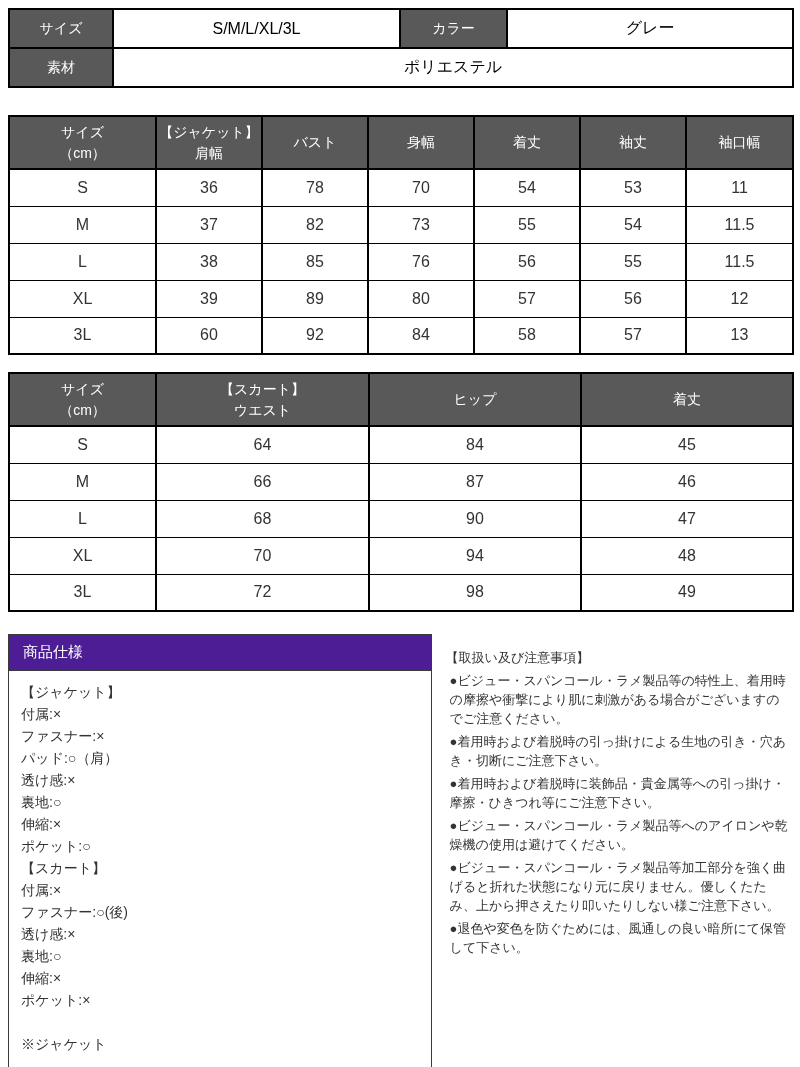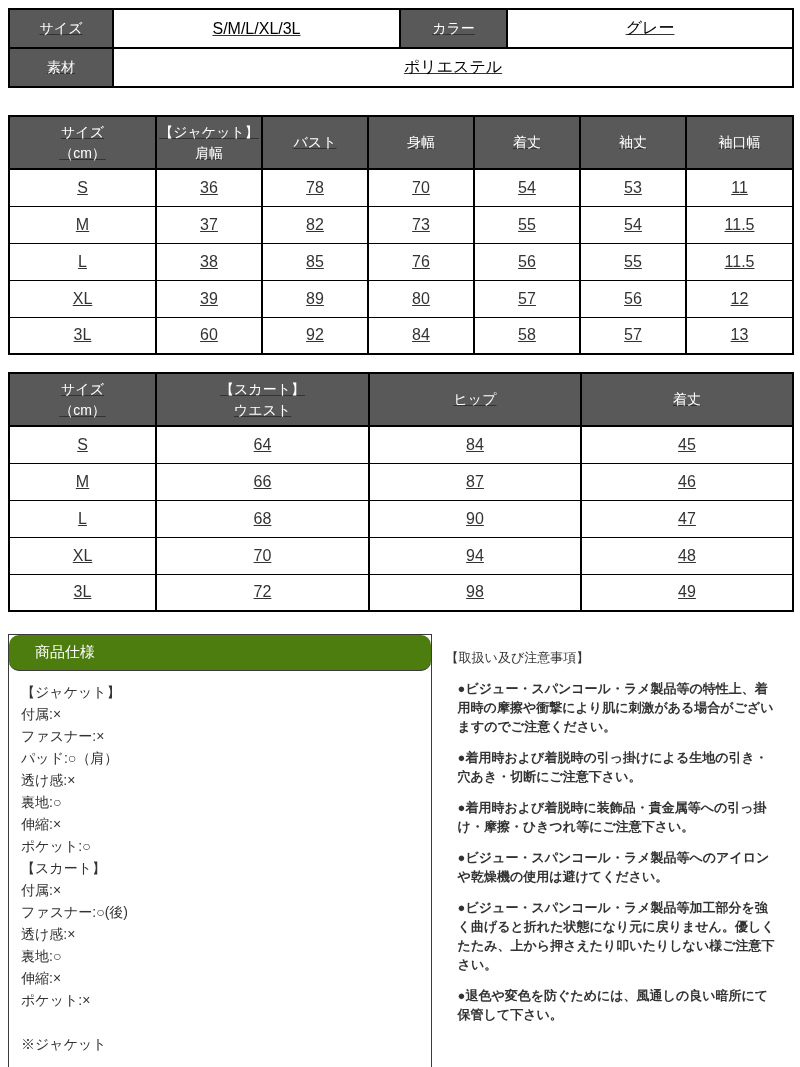--- a/index.html
+++ b/index.html
@@ -6,21 +6,21 @@
   html, body { margin: 0; padding: 0; }
   body {
     width: 800px; height: 1067px;
     background: #ffffff;
     font-family: "Liberation Sans", sans-serif;
     color: #333333;
     overflow: hidden;
   }
   .page { padding: 8px; }
 
-  table { border-collapse: collapse; table-layout: fixed; width: 784px; text-decoration: underline; }
+  table { border-collapse: collapse; table-layout: fixed; width: 784px; }
 
   
   .info-table td {
     border: 2px solid #000;
     height: 39px;
     text-align: center;
     vertical-align: middle;
     font-size: 16px;
     color: #000000;
   }
@@ -53,46 +53,45 @@
     height: 37px;
     font-size: 16px;
     color: #333;
   }
 
   
   .bottom { display: flex; margin-top: 22px; align-items: flex-start; }
 
   .spec-box { width: 428px; border: 1px solid #3a3a3a; background: #fff; }
   .spec-box-header {
-    background: #4d7c0f;
+    background: #4c1d95;
     color: #ffffff;
     font-size: 15px;
-    padding: 8px 26px;
+    padding: 8px 14px;
     border-bottom: 1px solid #3a3a3a;
-    border-radius: 10px;
   }
   .spec-box-body {
     padding: 10px 12px 16px;
     font-size: 14px;
     line-height: 22px;
     color: #333;
   }
   .spec-line { min-height: 22px; }
   .spec-footnote { margin-top: 22px; }
 
   .notes {
     width: 350px;
     margin-left: 14px;
     padding-top: 14px;
     font-size: 13px;
     line-height: 19px;
     color: #333;
   }
   .notes-title { margin: 0; }
-  .notes-item { margin: 12px; font-weight: bold; }
+  .notes-item { margin: 4px; }
 </style>
 </head>
 <body>
 
 <div class="page">
 
   <table class="info-table">
     <colgroup>
       <col style="width:104px">
         <col style="width:287px">

